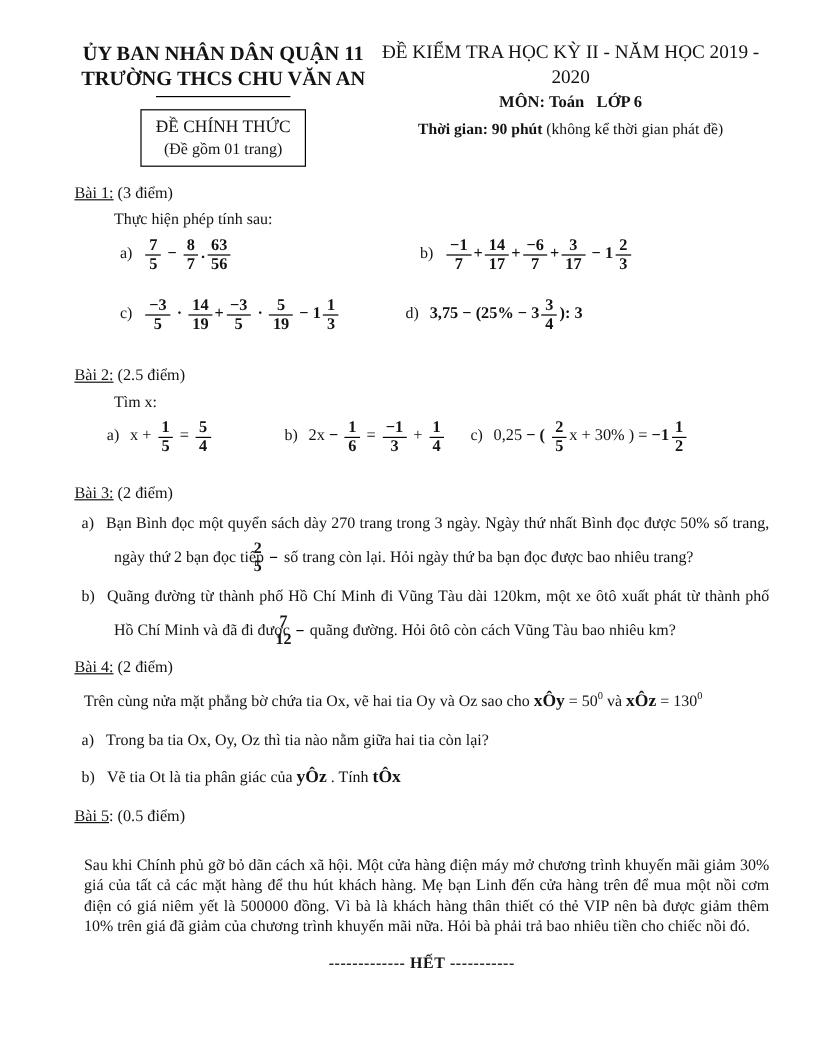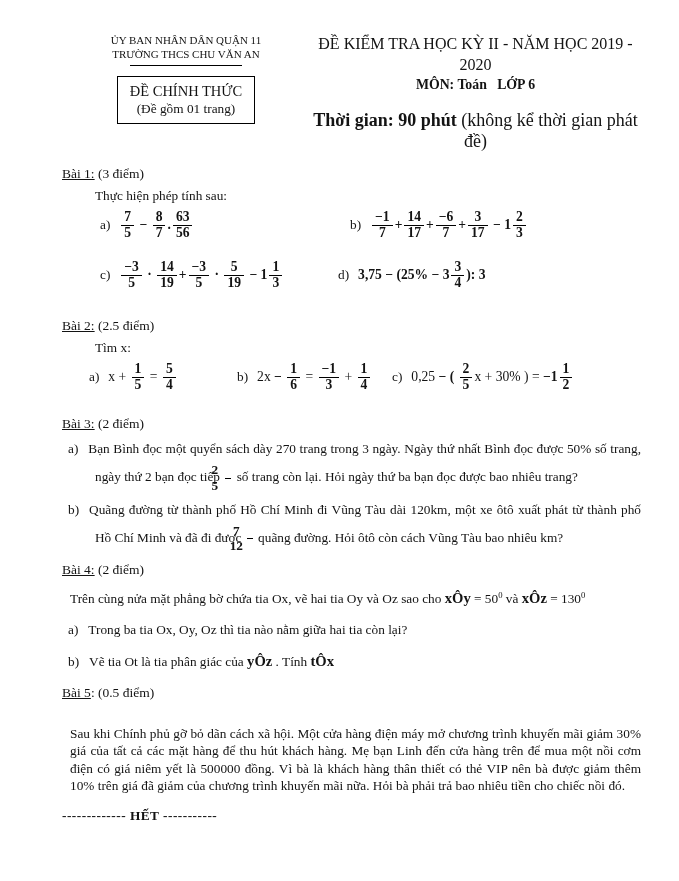--- a/index.html
+++ b/index.html
@@ -4,28 +4,28 @@
 <style>
   html,body{margin:0;padding:0;background:#ffffff;}
   body{width:679px;height:881px;overflow:hidden;color:#131313;
        font-family:"Liberation Serif", serif;font-size:13.3px;}
   .page{box-sizing:border-box;width:679px;height:881px;padding:34px 38px 0 62px;position:relative;}
 
   
   .header{display:flex;align-items:flex-start;}
   .header-left{width:248px;text-align:center;flex:none;}
   .header-right{flex:1;text-align:center;}
-  .org{font-weight:normal;font-size:11px;line-height:1.25;}
+  .org{font-weight:bold;font-size:17px;line-height:1.25;}
   .header-divider{width:112px;border-top:1.6px solid #000;margin:3px auto 10px auto;}
   .official-box{display:inline-block;border:1.8px solid #000;padding:5px 12px 6px 12px;text-align:center;}
   .box-title{font-weight:normal;font-size:14.5px;line-height:1.25;}
   .box-note{font-size:13.3px;line-height:1.3;}
   .exam-title{font-weight:normal;font-size:16px;line-height:1.3;}
   .subject-line{font-weight:bold;font-size:13.8px;line-height:1.35;white-space:pre;}
-  .time-line{margin-top:16px;font-size:18px;}
+  .time-line{margin-top:6px;font-size:13px;}
   .time-label{font-weight:bold;}
 
   
   .sec-title{font-size:13.5px;margin-top:14px;}
   .bu{font-weight:normal;text-decoration:underline;}
   .sec-intro{margin:6px 0 0 33px;}
   .expr-row{position:relative;height:46px;margin-top:4px;}
   .expr{position:absolute;top:2px;white-space:nowrap;}
   .expr-label{margin-right:9px;}
   .math{font-size:13.6px;}
@@ -40,21 +40,21 @@
   .bb{font-weight:bold;font-size:1.1em;}
   sup{font-size:0.65em;}
 
   .prob-item{padding-left:33px;text-indent:-27px;text-align:justify;margin-top:3px;}
   .tall{line-height:2.1;}
   .mid{line-height:1.75;margin-top:8px;}
   .item-label{margin-right:10px;}
   .plain-par{padding-left:8px;margin-top:24px;text-align:justify;line-height:1.3;}
   .b4-intro{padding-left:8px;margin-top:9px;line-height:1.6;}
 
-  .end-marker{font-weight:bold;margin-top:14px;letter-spacing:0.5px;}
+  .end-marker{text-align:center;font-weight:bold;margin-top:14px;letter-spacing:0.5px;}
 </style>
 </head>
 <body>
 
 <div class="page">
 
   <div class="header">
     <div class="header-left">
       <div class="org">ỦY BAN NHÂN DÂN QUẬN 11</div>
       <div class="org">TRƯỜNG THCS CHU VĂN AN</div>

